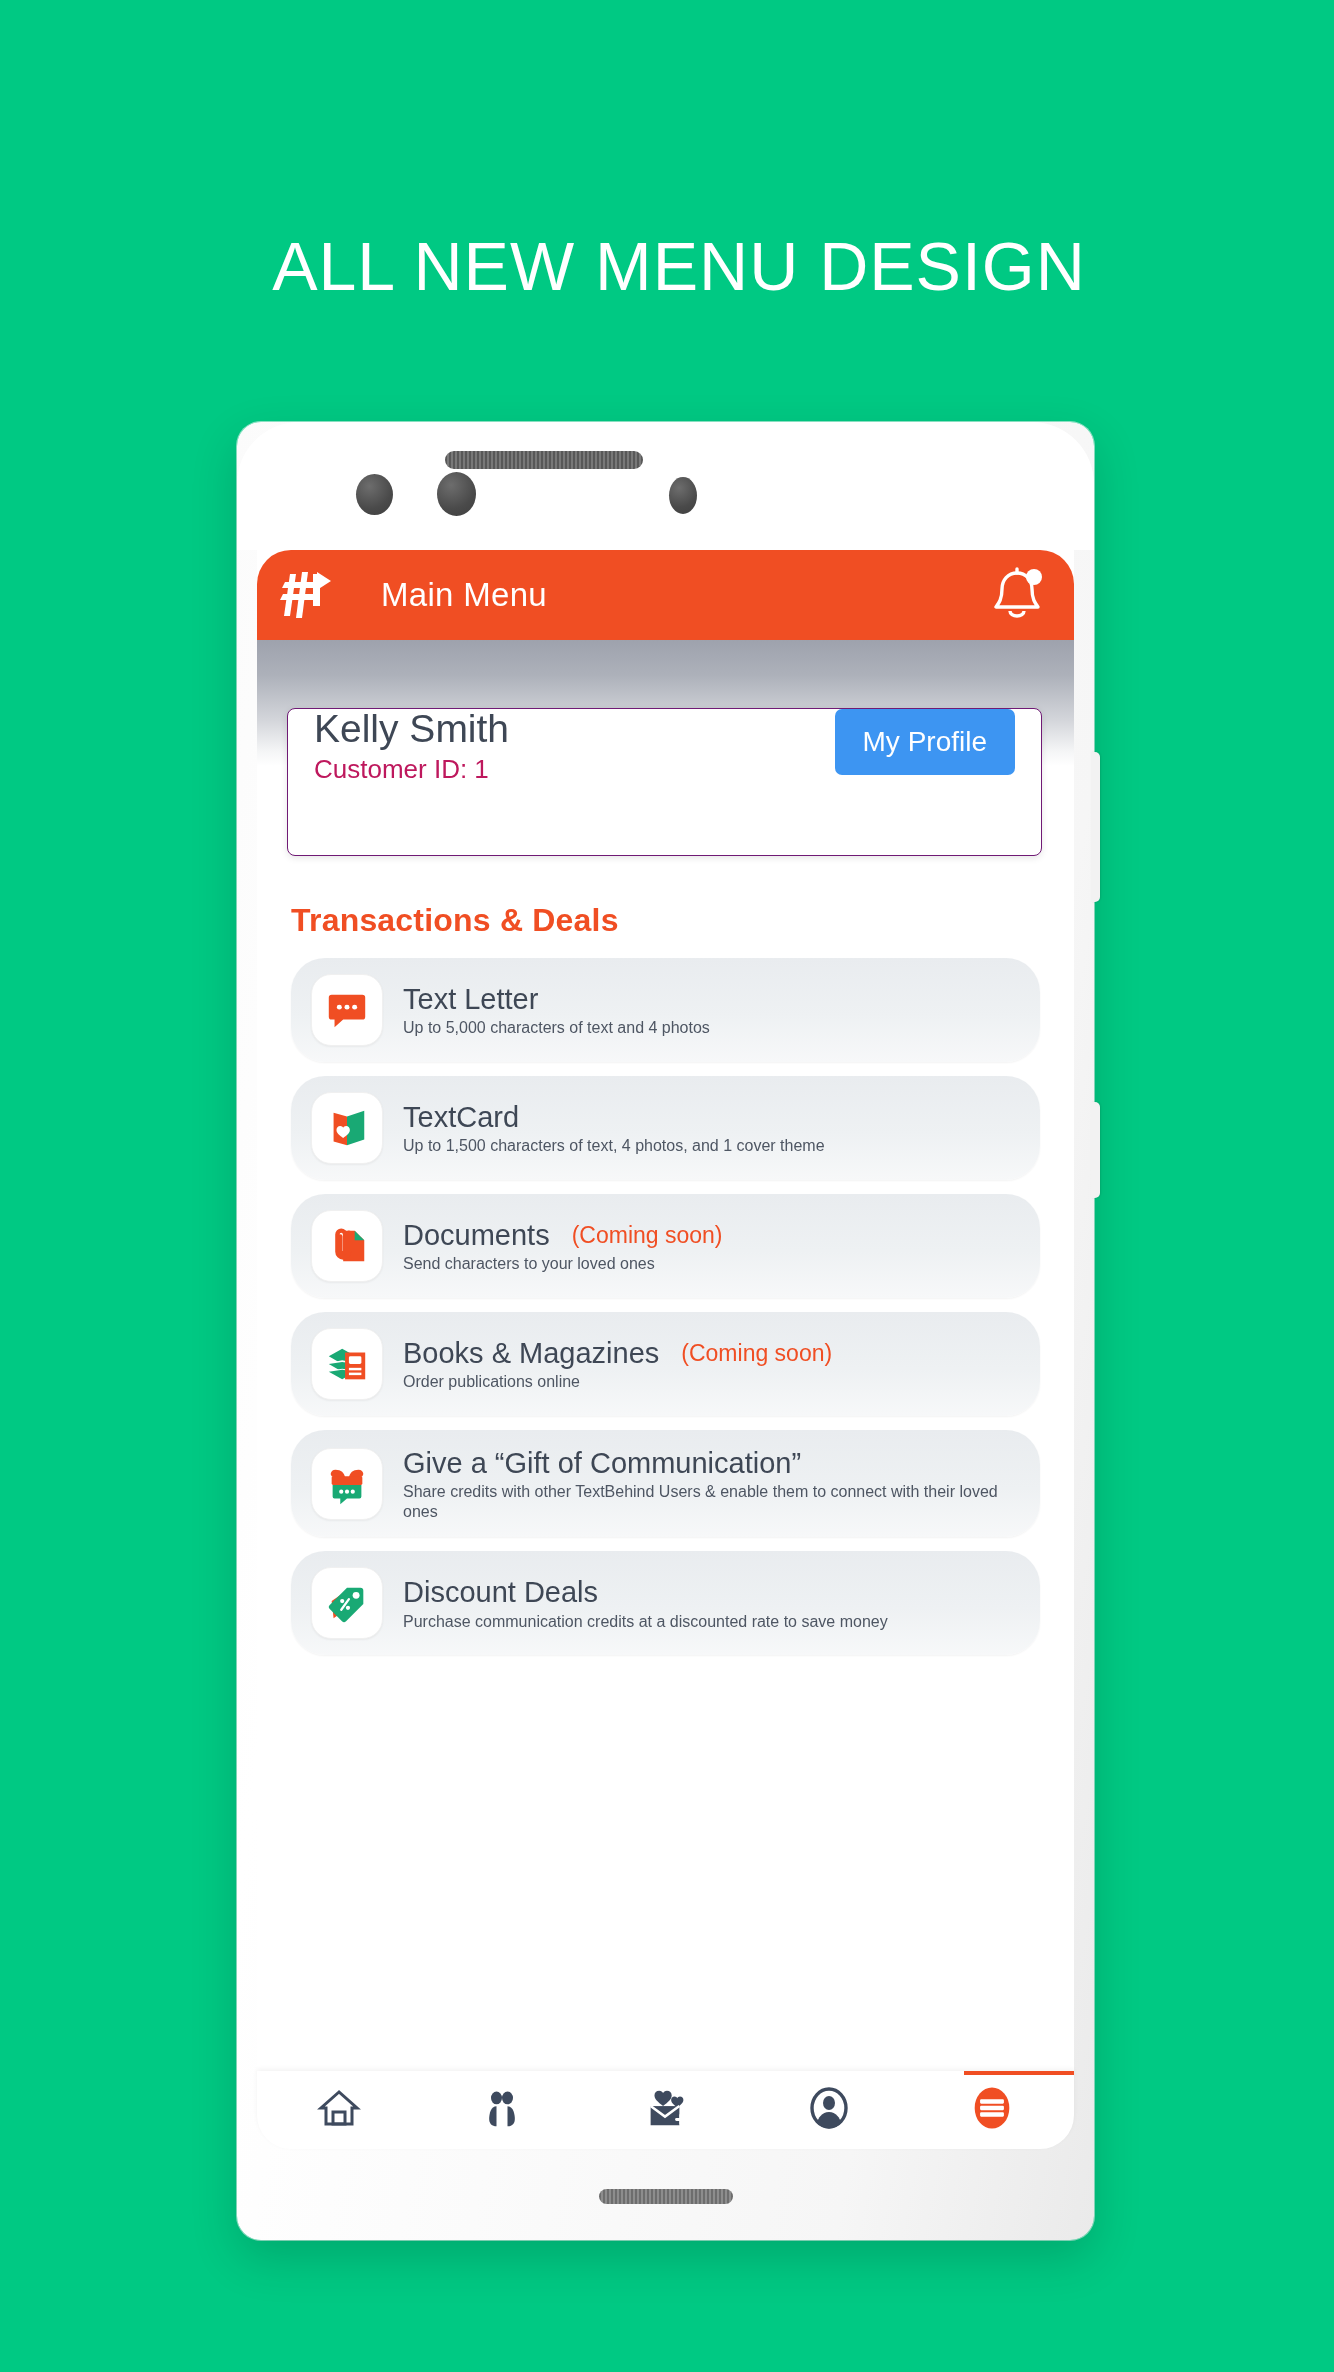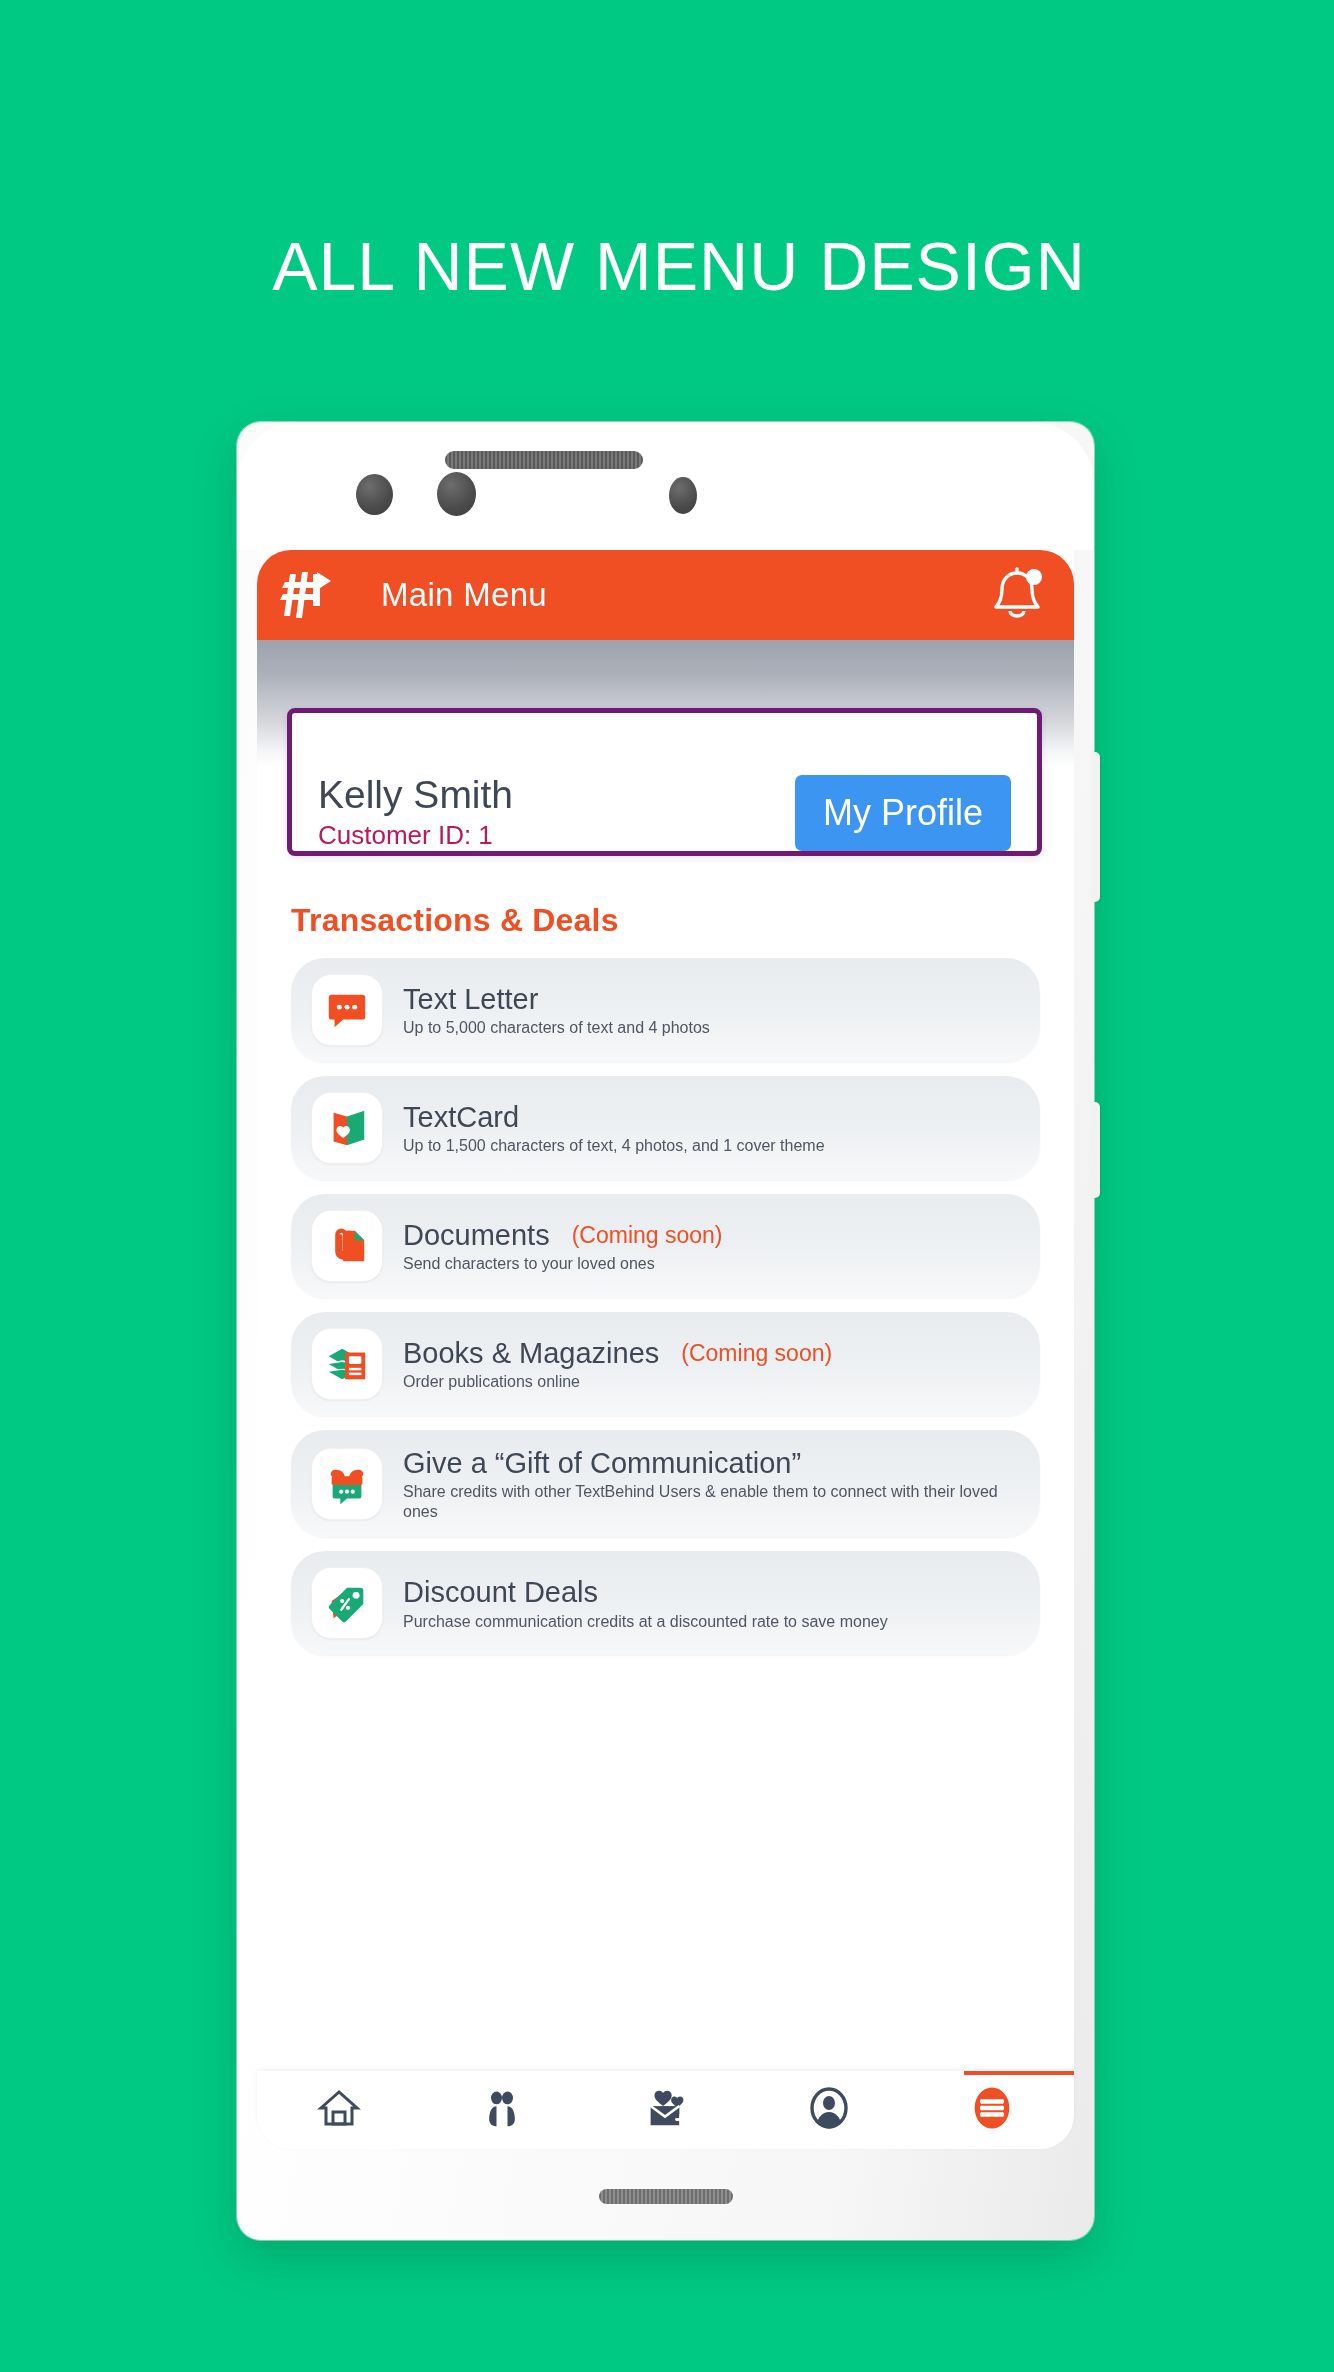--- a/index.html
+++ b/index.html
@@ -121,46 +121,46 @@
   }
 
   
   .profile-card {
     position: absolute;
     left: 30px;
     top: 158px;
     width: 755px;
     height: 148px;
     background: #ffffff;
-    border: 5px solid #701a75;
+    border: 1px solid #701a75;
     border-radius: 8px;
     box-shadow: 0 2px 7px rgba(0,0,0,0.10);
     display: flex;
-    align-items: flex-end;
+    align-items: flex-start;
     padding: 0 26px 0 26px;
   }
   .profile-name {
     font-size: 39px;
     color: #3e4755;
     font-weight: 400;
     line-height: 1.05;
   }
   .profile-cid {
     font-size: 26px;
     color: #be185d;
     margin-top: 4px;
   }
   .profile-btn {
     margin-left: auto;
     background: #3d95f2;
     color: #ffffff;
     border: none;
     border-radius: 7px;
     font-family: inherit;
-    font-size: 36px;
+    font-size: 28px;
     padding: 17px 28px;
     cursor: pointer;
   }
 
   
   .section-title {
     position: absolute;
     left: 34px;
     top: 352px;
     color: #f04e23;

